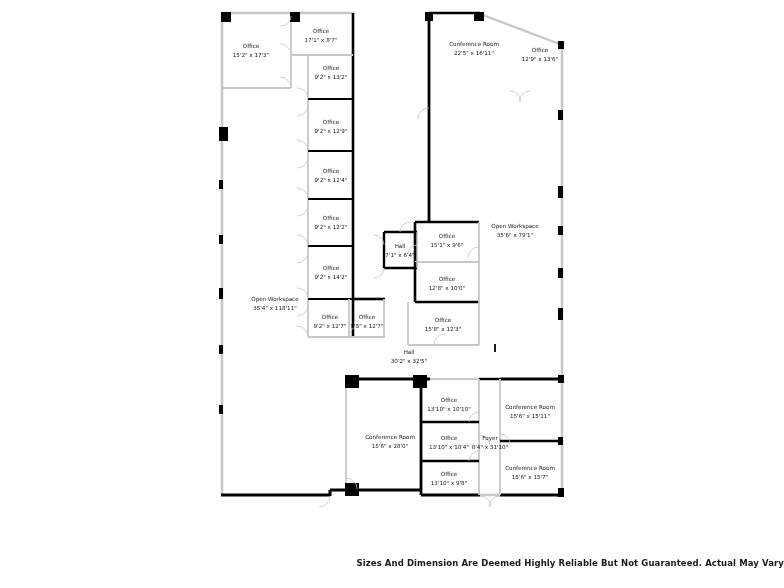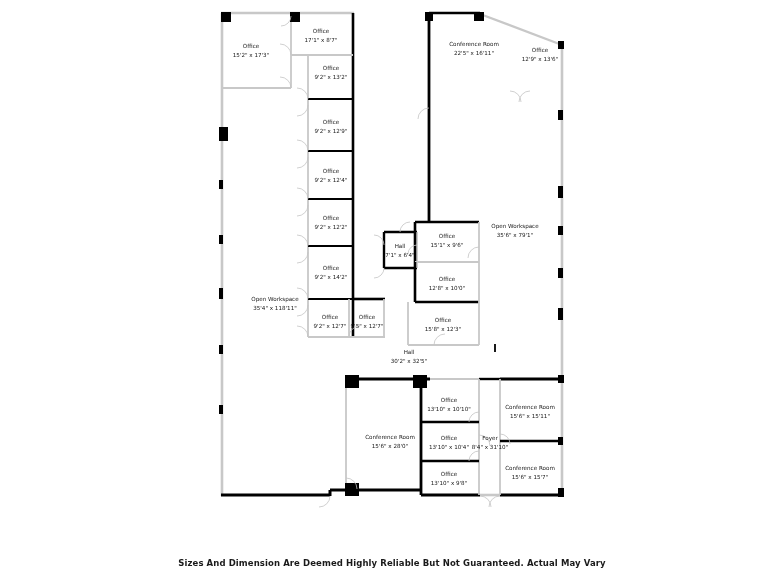--- a/index.html
+++ b/index.html
@@ -38,21 +38,21 @@
     font-size: 5.6px;
     fill: #161616;
     text-anchor: middle;
     dominant-baseline: middle;
   }
   .disclaimer {
     position: absolute;
     left: 0;
     top: 558px;
     width: 784px;
-    text-align: center;
+    text-align: right;
     font-family: "DejaVu Sans", sans-serif;
     font-size: 8.5px;
     font-weight: bold;
     color: #1a1a1a;
     letter-spacing: 0.1px;
   }
   .wall-heavy { stroke: #000000; fill: none; stroke-linecap: butt; }
   .wall-light { stroke: #c8c8c8; fill: none; stroke-linecap: butt; }
   .door-arc { stroke: #c4c4c4; fill: none; stroke-width: 0.8; }
   .col-black { fill: #000000; }

